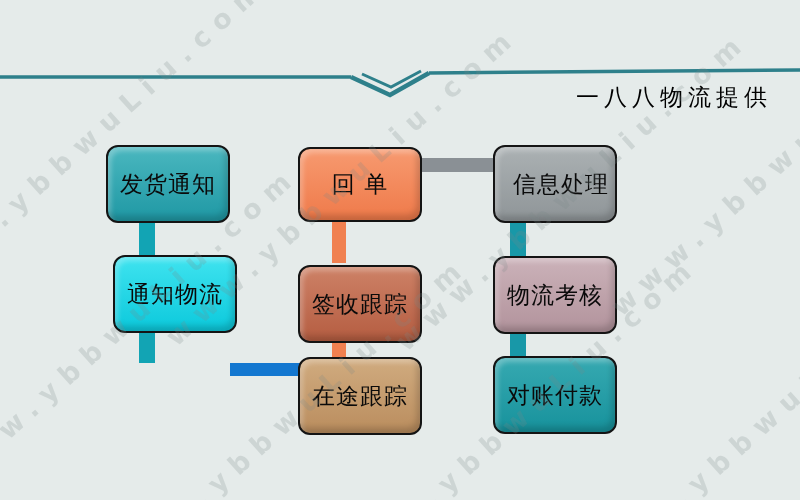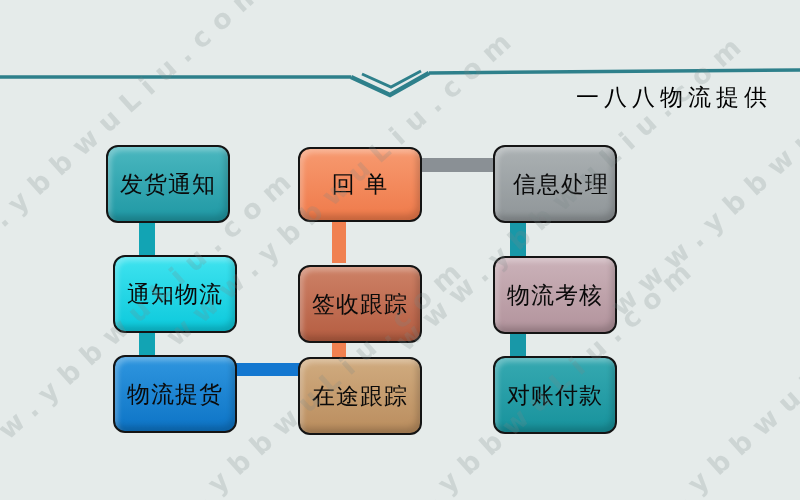--- a/index.html
+++ b/index.html
@@ -96,23 +96,20 @@
 
   <div class="conn conn-hblue" style="background: rgb(19, 119, 208);"></div>
   <div class="conn conn-hgray" style="background: rgb(138, 144, 149);"></div>
 
   <div class="flow-box pos-c0r0" style="background: linear-gradient(rgb(74, 183, 191), rgb(31, 152, 164));">
     <span>发货通知</span>
   </div>
   <div class="flow-box pos-c0r1" style="background: linear-gradient(rgb(63, 227, 239), rgb(12, 201, 220));">
     <span>通知物流</span>
   </div>
-  <div class="flow-box pos-c0r2" style="background: linear-gradient(rgb(47, 150, 223), rgb(13, 116, 198));">
-    <span>物流提货</span>
-  </div>
 
   <div class="flow-box pos-c1r0" style="background: linear-gradient(rgb(247, 154, 112), rgb(239, 122, 74));">
     <span>回 单</span>
   </div>
   <div class="flow-box pos-c1r1" style="background: linear-gradient(rgb(205, 129, 102), rgb(181, 93, 65));">
     <span>签收跟踪</span>
   </div>
   <div class="flow-box pos-c1r2" style="background: linear-gradient(rgb(208, 171, 127), rgb(186, 141, 94));">
     <span>在途跟踪</span>
   </div>

